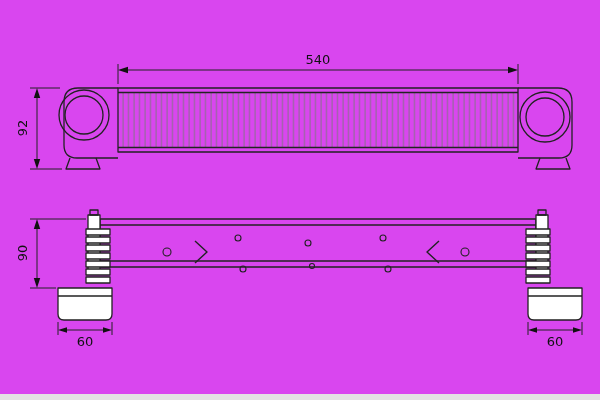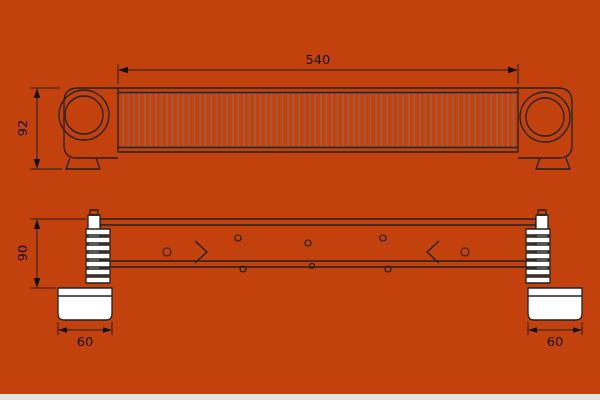--- a/index.html
+++ b/index.html
@@ -1,17 +1,17 @@
 <!DOCTYPE html>
 <html><head>
 <meta charset="utf-8">
 <style>
   html,body{margin:0;padding:0;background:#fff;}
   .sheet{
-    width:600px;height:400px;position:relative;background:#c2410c;
+    width:600px;height:400px;position:relative;background:#d946ef;
     font-family:"DejaVu Sans", sans-serif;overflow:hidden;text-decoration:underline;
   }
   svg{display:block;}
   svg text{
     font-family:"DejaVu Sans", sans-serif;
     font-size:13px;
     fill:#111;
   }
   svg .dimtext{font-size:13px;}
   .footer-strip{

